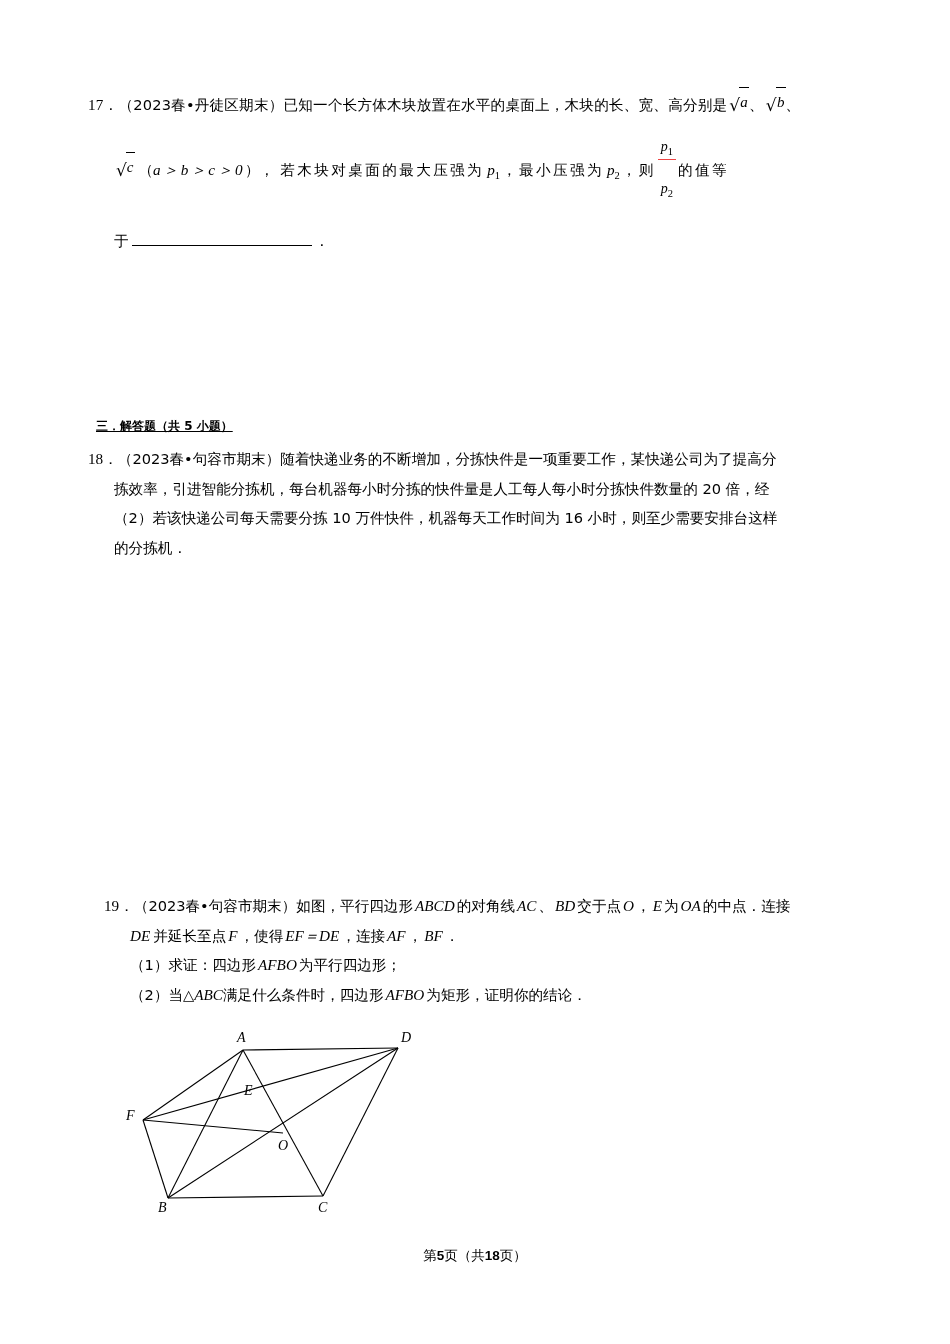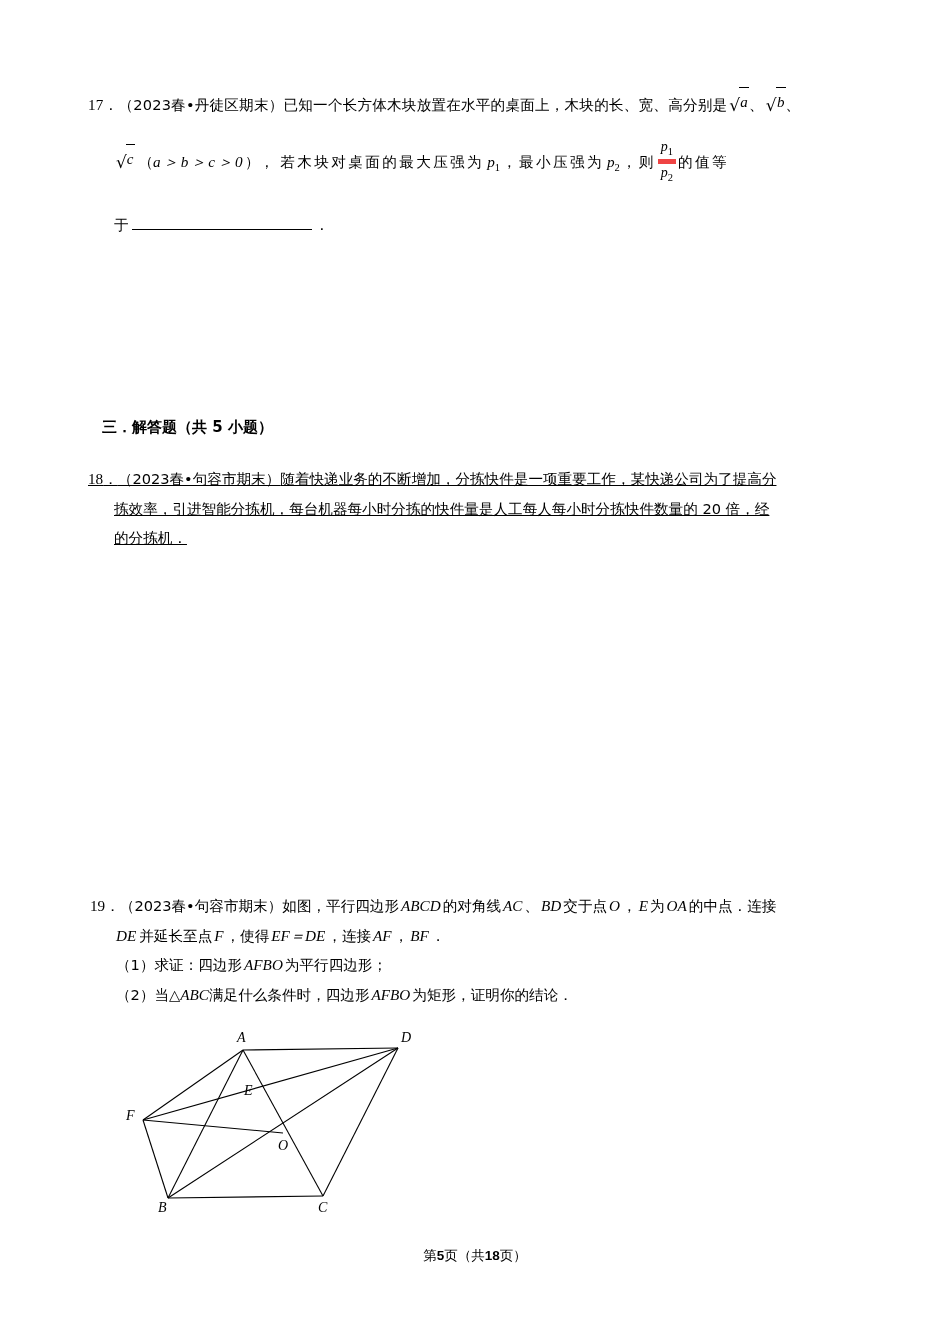--- a/index.html
+++ b/index.html
@@ -87,64 +87,65 @@
     display: inline-block;
     vertical-align: middle;
     text-align: center;
     position: relative;
     top: -2px;
     margin: 0 2px;
     line-height: 1.15;
   }
   .frac .top {
     display: block;
-    border-bottom: 5px solid #ef4444;
+    border-bottom: 1px solid #ef4444;
     padding: 0 3px 1px 3px;
     font-size: 14px;
   }
   .frac .bot {
     display: block;
     padding: 1px 3px 0 3px;
     font-size: 14px;
+    margin-top: 20px;
   }
   .sub {
     font-size: 10.5px;
     vertical-align: sub;
   }
   .blank-line {
     display: inline-block;
     border-bottom: 1px solid #000;
     width: 180px;
     height: 14px;
     margin: 0 3px;
   }
   .sp-wide {
     letter-spacing: 2.4px;
   }
   
   .sec-head {
     position: absolute;
-    left: 14px;
+    left: 8px;
     top: 330px;
     font-family: "DejaVu Sans", "Liberation Sans", sans-serif;
     font-weight: bold;
-    font-size: 15px;
+    font-size: 12px;
+    text-decoration: underline;
   }
   
   #q18 {
     position: absolute;
     left: 0;
-    top: 376px;
-    width: 790px;
-    text-decoration: underline;
+    top: 356px;
+    width: 790px;
   }
   
   #q19 {
     position: absolute;
-    left: 2px;
+    left: 16px;
     top: 803px;
     width: 790px;
   }
   .figure {
     position: absolute;
     left: 30px;
     top: 940px;
     width: 330px;
     height: 185px;
   }
@@ -179,20 +180,23 @@
     </div>
 
     <div class="sec-head">三．解答题（共 5 小题）</div>
 
     <div id="q18" class="q-block">
       <div class="q-line">
         <span class="num">18</span><span class="cn">．</span><span class="cn">（2023春•句容市期末）</span><span class="cn">随着快递业务的不断增加，分拣快件是一项重要工作，某快递公司为了提高分</span>
       </div>
       <div class="q-line indent">
         <span class="cn">拣效率，引进智能分拣机，每台机器每小时分拣的快件量是人工每人每小时分拣快件数量的 20 倍，经</span>
+      </div>
+      <div class="q-line indent">
+        <span class="cn">（2）若该快递公司每天需要分拣 10 万件快件，机器每天工作时间为 16 小时，则至少需要安排台这样</span>
       </div>
       <div class="q-line indent">
         <span class="cn">的分拣机．</span>
       </div>
     </div>
 
     <div id="q19" class="q-block">
       <div class="q-line">
         <span class="num">19</span><span class="cn">．</span><span class="cn">（2023春•句容市期末）</span><span class="cn">如图，平行四边形</span><span class="ital" style="margin:0 2px;">ABCD</span><span class="cn">的对角线</span><span class="ital" style="margin:0 2px;">AC</span><span class="cn">、</span><span class="ital" style="margin:0 2px;">BD</span><span class="cn">交于点</span><span class="ital" style="margin:0 2px;">O</span><span class="cn">，</span><span class="ital" style="margin:0 2px;">E</span><span class="cn">为</span><span class="ital" style="margin:0 2px;">OA</span><span class="cn">的中点．连接</span>
       </div>

